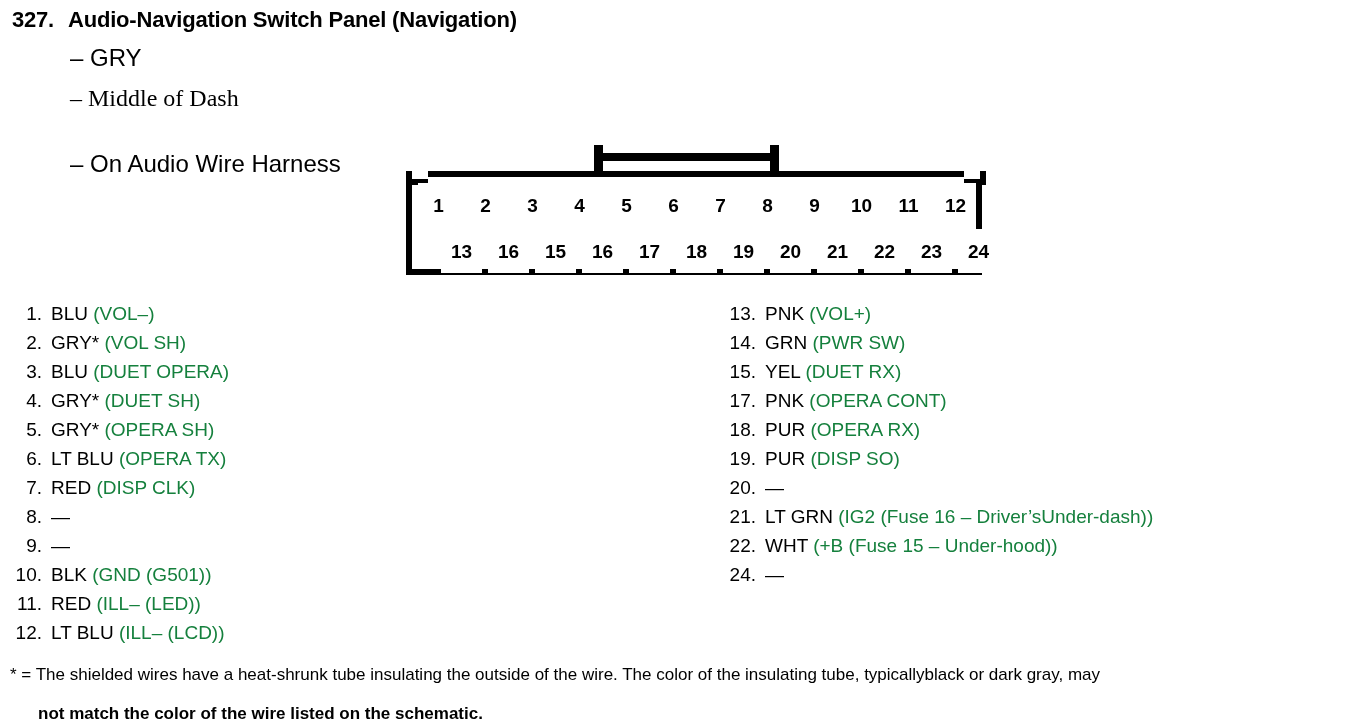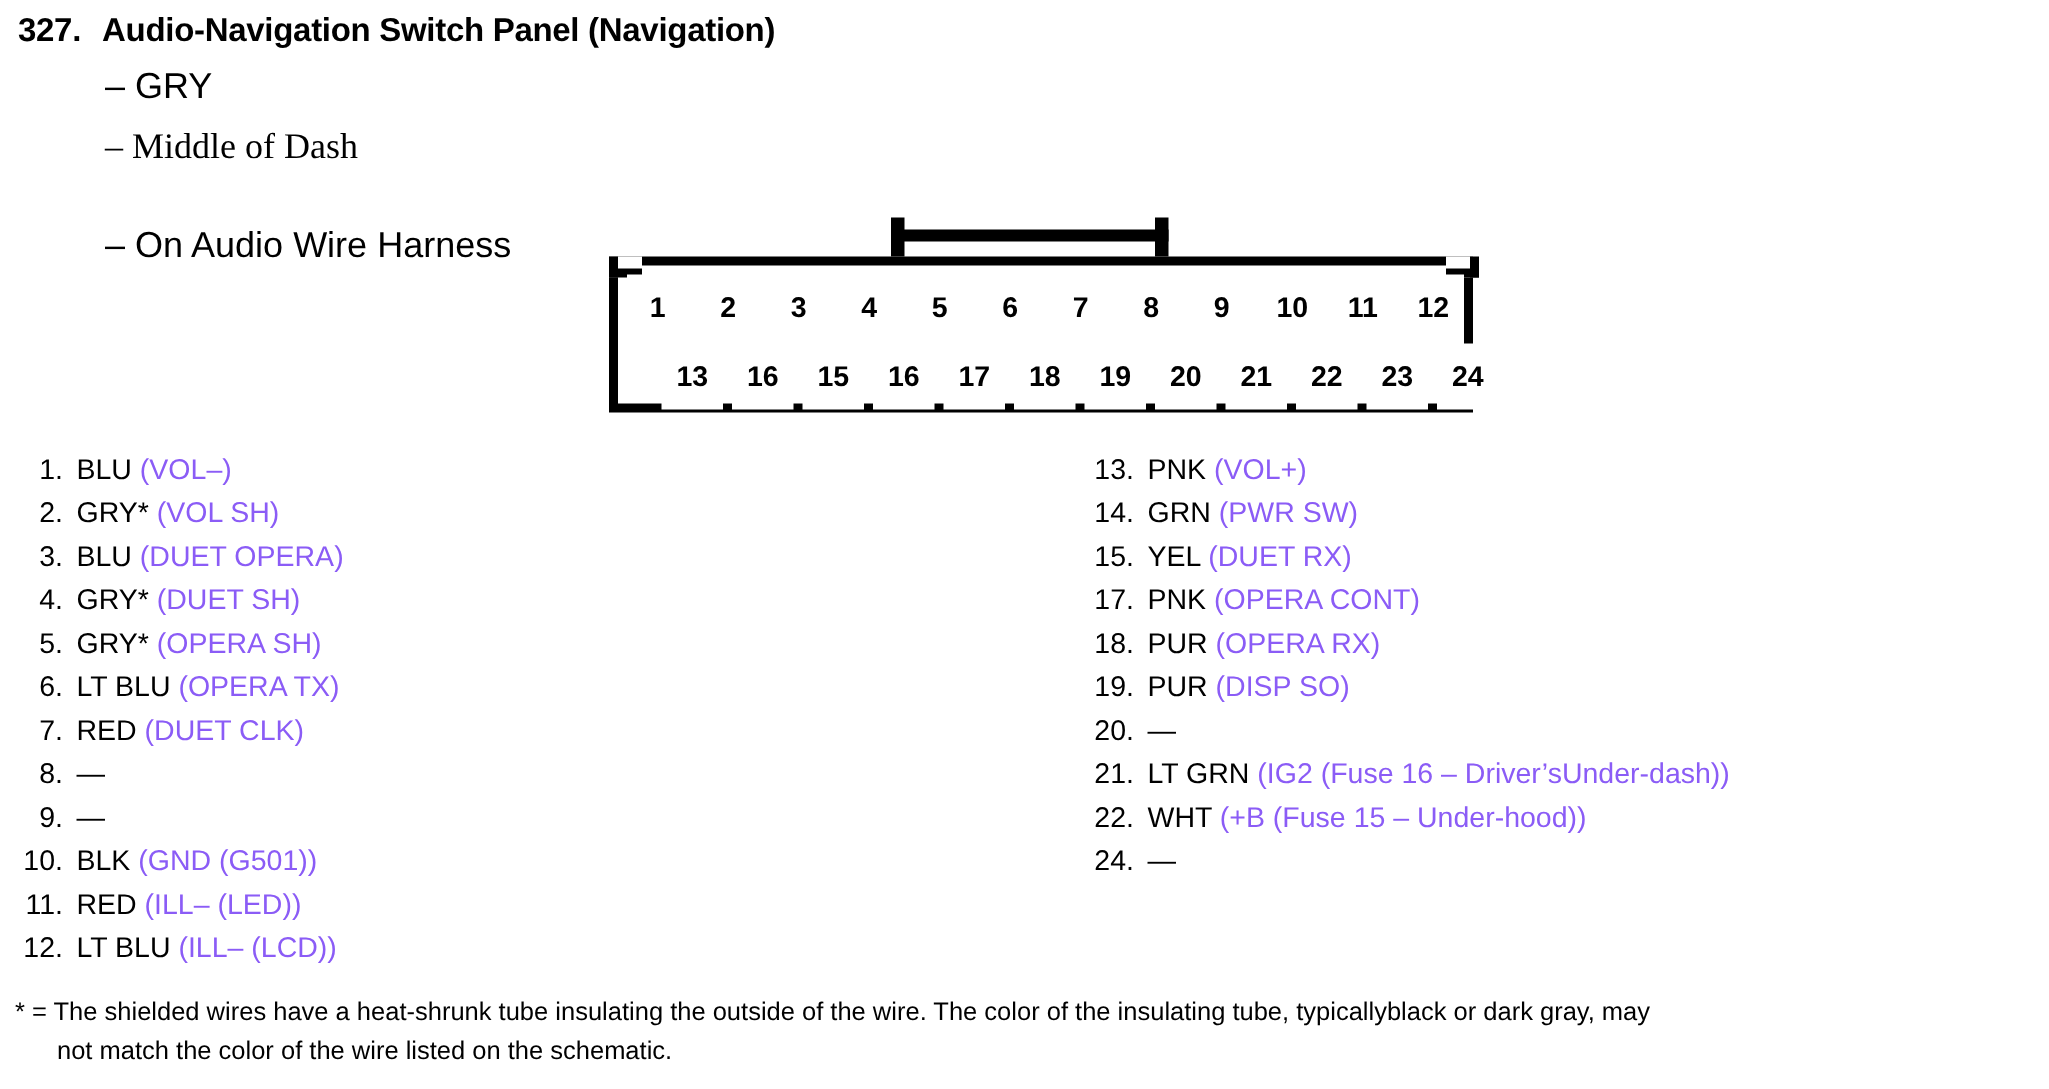--- a/index.html
+++ b/index.html
@@ -153,34 +153,35 @@
   .pin-num {
     width: 34px;
     text-align: right;
     flex: 0 0 auto;
   }
   .pin-body {
     margin-left: 9px;
     white-space: pre;
   }
   .sig {
-    color: #8b5cf6;
+    color: #15803d;
   }
 
   
   .footnote {
     position: absolute;
     left: 10px;
     top: 665px;
     width: 1350px;
     font-size: 17px;
   }
   .footnote-line-2 {
-    margin-top: 6px;
+    margin-top: 19px;
     margin-left: 28px;
+    font-weight: bold;
   }
 </style>
 </head>
 <body>
 
 <div class="header">
   <span class="header-number">327.</span>
   <span class="header-title">Audio-Navigation Switch Panel (Navigation)</span>
 </div>
 
@@ -229,21 +230,21 @@
   </div>
 </div>
 
 <div class="pin-list pin-list-left" id="pin-list-left">
     <div class="pin-item"><span class="pin-num">1.</span><span class="pin-body"><span>BLU</span><span class="sig"> (VOL–)</span></span></div>
     <div class="pin-item"><span class="pin-num">2.</span><span class="pin-body"><span>GRY*</span><span class="sig"> (VOL SH)</span></span></div>
     <div class="pin-item"><span class="pin-num">3.</span><span class="pin-body"><span>BLU</span><span class="sig"> (DUET OPERA)</span></span></div>
     <div class="pin-item"><span class="pin-num">4.</span><span class="pin-body"><span>GRY*</span><span class="sig"> (DUET SH)</span></span></div>
     <div class="pin-item"><span class="pin-num">5.</span><span class="pin-body"><span>GRY*</span><span class="sig"> (OPERA SH)</span></span></div>
     <div class="pin-item"><span class="pin-num">6.</span><span class="pin-body"><span>LT BLU</span><span class="sig"> (OPERA TX)</span></span></div>
-    <div class="pin-item"><span class="pin-num">7.</span><span class="pin-body"><span>RED</span><span class="sig"> (DUET CLK)</span></span></div>
+    <div class="pin-item"><span class="pin-num">7.</span><span class="pin-body"><span>RED</span><span class="sig"> (DISP CLK)</span></span></div>
     <div class="pin-item"><span class="pin-num">8.</span><span class="pin-body"><span>—</span></span></div>
     <div class="pin-item"><span class="pin-num">9.</span><span class="pin-body"><span>—</span></span></div>
     <div class="pin-item"><span class="pin-num">10.</span><span class="pin-body"><span>BLK</span><span class="sig"> (GND (G501))</span></span></div>
     <div class="pin-item"><span class="pin-num">11.</span><span class="pin-body"><span>RED</span><span class="sig"> (ILL– (LED))</span></span></div>
     <div class="pin-item"><span class="pin-num">12.</span><span class="pin-body"><span>LT BLU</span><span class="sig"> (ILL– (LCD))</span></span></div>
   </div>
 <div class="pin-list pin-list-right" id="pin-list-right">
     <div class="pin-item"><span class="pin-num">13.</span><span class="pin-body"><span>PNK</span><span class="sig"> (VOL+)</span></span></div>
     <div class="pin-item"><span class="pin-num">14.</span><span class="pin-body"><span>GRN</span><span class="sig"> (PWR SW)</span></span></div>
     <div class="pin-item"><span class="pin-num">15.</span><span class="pin-body"><span>YEL</span><span class="sig"> (DUET RX)</span></span></div>

